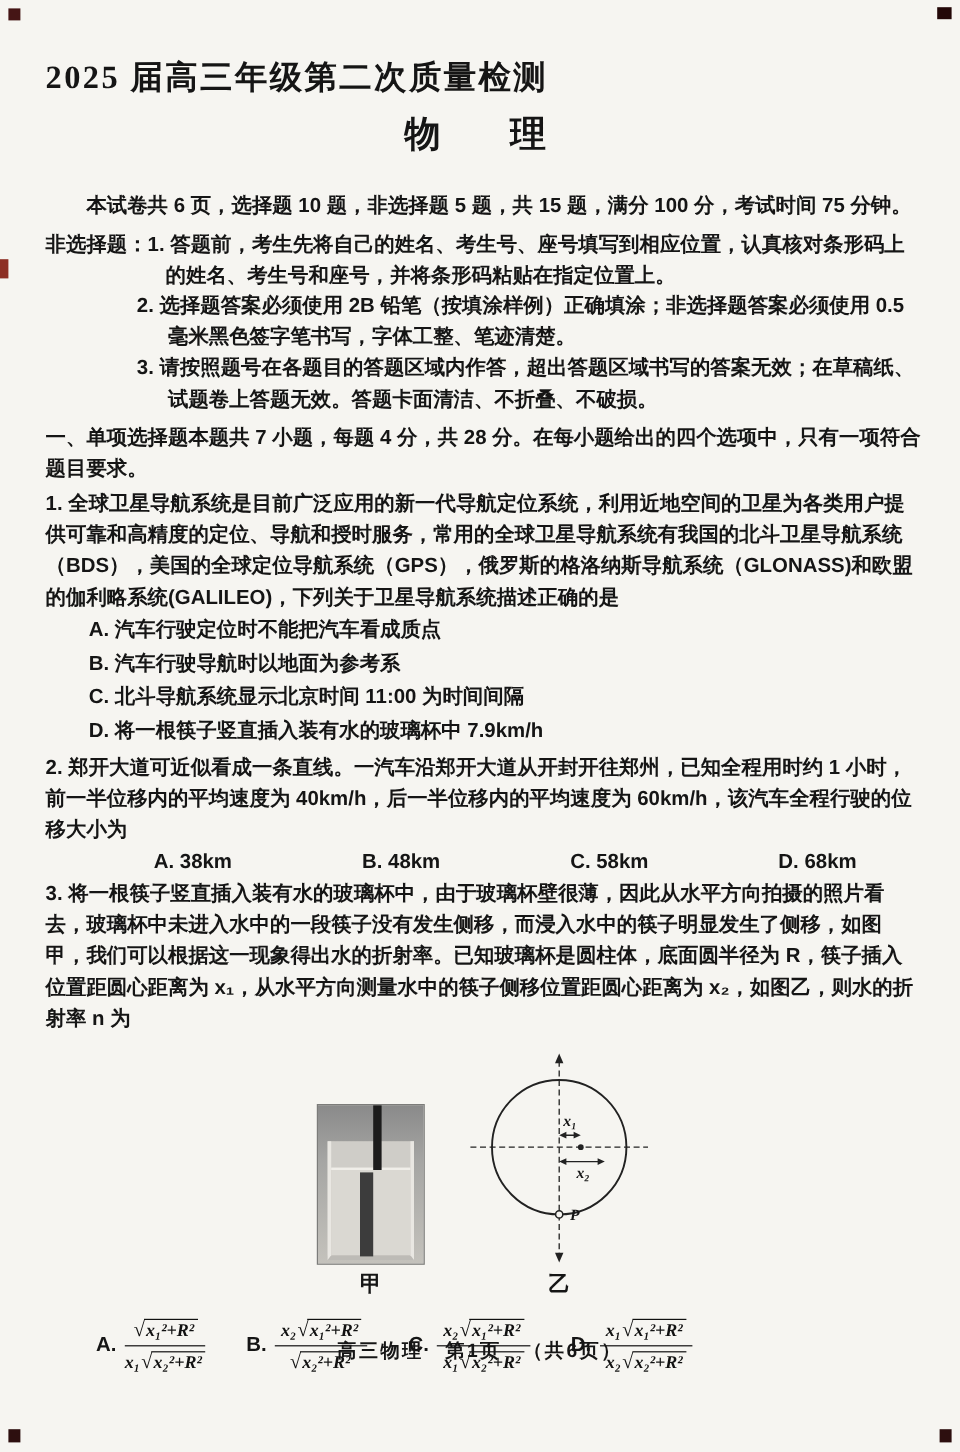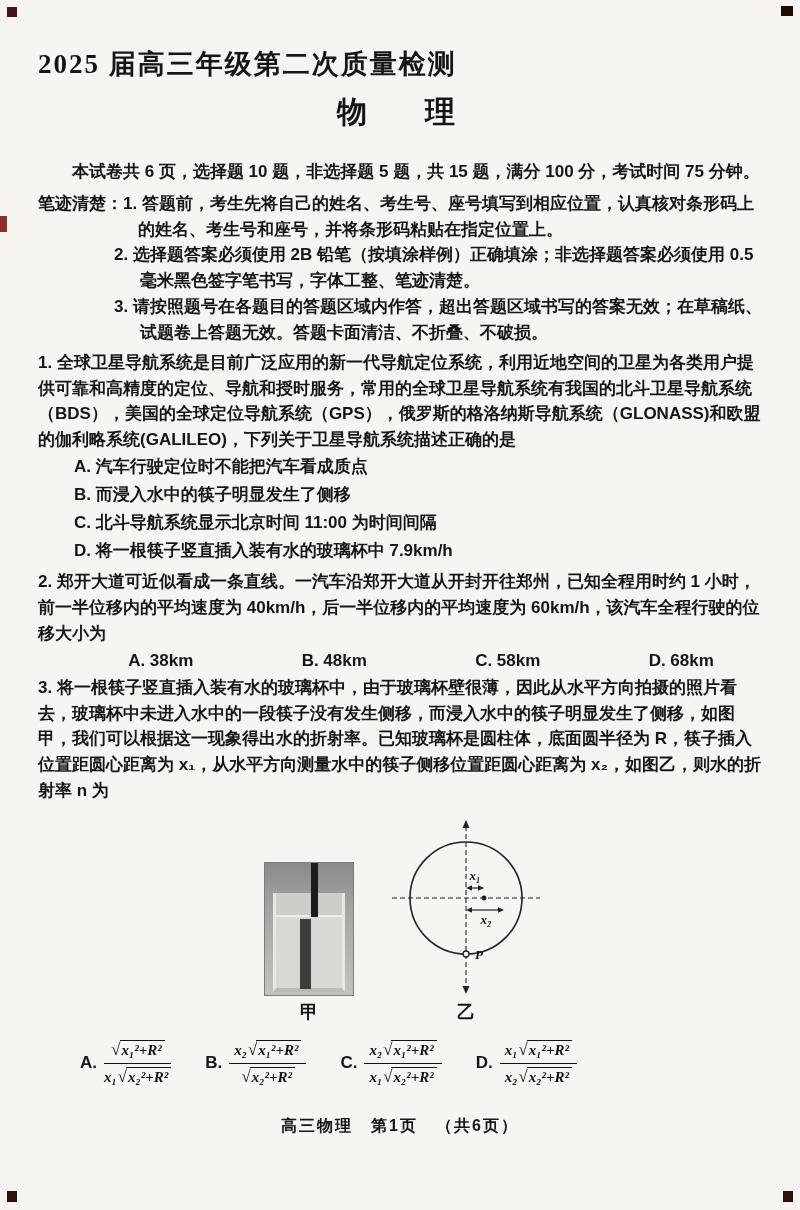--- a/index.html
+++ b/index.html
@@ -114,29 +114,30 @@
   <div class="mark mark-bl"></div>
   <div class="mark mark-br"></div>
 
   <div class="content">
 
     <div class="title">2025 届高三年级第二次质量检测</div>
     <div class="subject">物　理</div>
 
     <p class="intro">本试卷共 6 页，选择题 10 题，非选择题 5 题，共 15 题，满分 100 分，考试时间 75 分钟。</p>
 
-    <p class="notice-first"><span>笔迹清楚：</span><span>1. 答题前，考生先将自己的姓名、考生号、座号填写到相应位置，认真核对条形码上的姓名、考生号和座号，并将条形码粘贴在指定位置上。</span></p>
+    <p class="notice-first"><span>非选择题：</span><span>1. 答题前，考生先将自己的姓名、考生号、座号填写到相应位置，认真核对条形码上的姓名、考生号和座号，并将条形码粘贴在指定位置上。</span></p>
     <p class="notice-rest">2. 选择题答案必须使用 2B 铅笔（按填涂样例）正确填涂；非选择题答案必须使用 0.5 毫米黑色签字笔书写，字体工整、笔迹清楚。</p>
     <p class="notice-rest">3. 请按照题号在各题目的答题区域内作答，超出答题区域书写的答案无效；在草稿纸、试题卷上答题无效。答题卡面清洁、不折叠、不破损。</p>
 
+    <p class="section-header">一、单项选择题本题共 7 小题，每题 4 分，共 28 分。在每小题给出的四个选项中，只有一项符合题目要求。</p>
 
     <p class="stem">1. 全球卫星导航系统是目前广泛应用的新一代导航定位系统，利用近地空间的卫星为各类用户提供可靠和高精度的定位、导航和授时服务，常用的全球卫星导航系统有我国的北斗卫星导航系统（BDS），美国的全球定位导航系统（GPS），俄罗斯的格洛纳斯导航系统（GLONASS)和欧盟的伽利略系统(GALILEO)，下列关于卫星导航系统描述正确的是</p>
     <div class="options-col">
       <div class="opt">A. 汽车行驶定位时不能把汽车看成质点</div>
-      <div class="opt">B. 而浸入水中的筷子明显发生了侧移</div>
+      <div class="opt">B. 汽车行驶导航时以地面为参考系</div>
       <div class="opt">C. 北斗导航系统显示北京时间 11:00 为时间间隔</div>
       <div class="opt">D. 将一根筷子竖直插入装有水的玻璃杯中 7.9km/h</div>
     </div>
 
     <p class="stem">2. 郑开大道可近似看成一条直线。一汽车沿郑开大道从开封开往郑州，已知全程用时约 1 小时，前一半位移内的平均速度为 40km/h，后一半位移内的平均速度为 60km/h，该汽车全程行驶的位移大小为</p>
     <div class="options-row">
       <span class="opt">A. 38km</span>
       <span class="opt">B. 48km</span>
       <span class="opt">C. 58km</span>
       <span class="opt">D. 68km</span>

